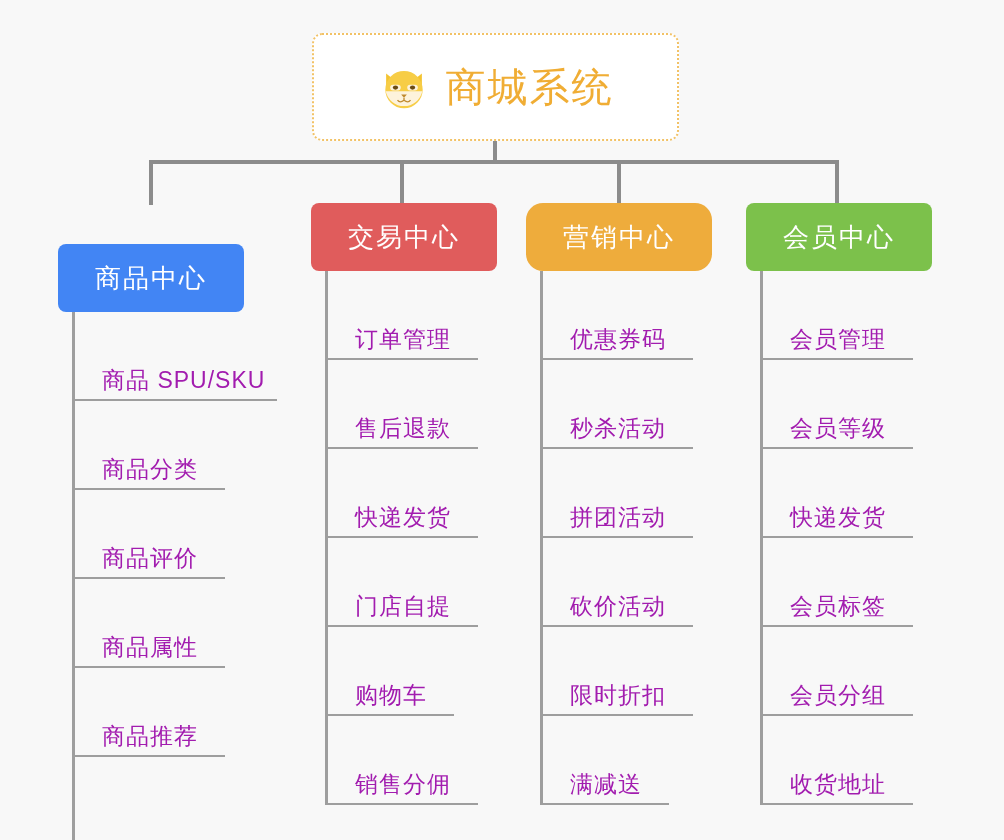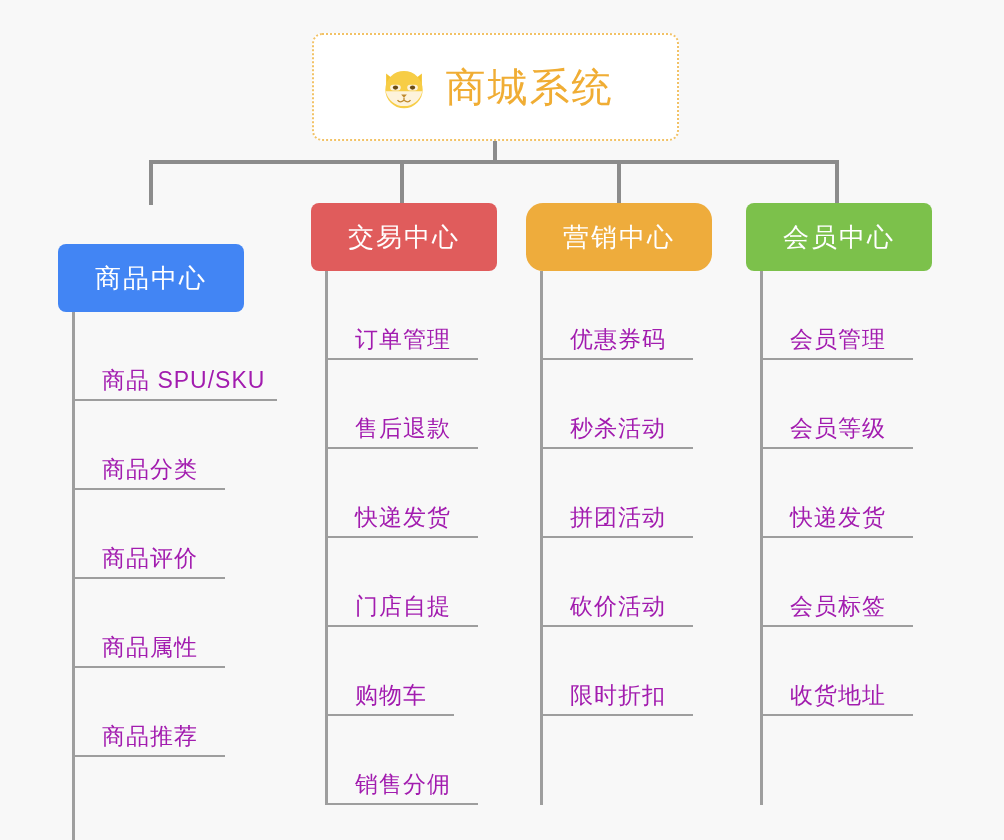--- a/index.html
+++ b/index.html
@@ -238,20 +238,24 @@
         <span class="leaf-rule" style="width:153px;"></span>
       </div>
       <div class="leaf">
         <span class="leaf-label">砍价活动</span>
         <span class="leaf-rule" style="width:153px;"></span>
       </div>
       <div class="leaf">
         <span class="leaf-label">限时折扣</span>
         <span class="leaf-rule" style="width:153px;"></span>
       </div>
+      <div class="leaf">
+        <span class="leaf-label">满减送</span>
+        <span class="leaf-rule" style="width:129px;"></span>
+      </div>
     </div>
   </div>
 
   <div class="column" id="col-3">
     <div class="col-header">
       <span>会员中心</span>
     </div>
     <div class="leaf-list">
       <div class="spine" style="height:534px;"></div>
 
@@ -265,19 +269,23 @@
       </div>
       <div class="leaf">
         <span class="leaf-label">快递发货</span>
         <span class="leaf-rule" style="width:153px;"></span>
       </div>
       <div class="leaf">
         <span class="leaf-label">会员标签</span>
         <span class="leaf-rule" style="width:153px;"></span>
       </div>
       <div class="leaf">
+        <span class="leaf-label">会员分组</span>
+        <span class="leaf-rule" style="width:153px;"></span>
+      </div>
+      <div class="leaf">
         <span class="leaf-label">收货地址</span>
         <span class="leaf-rule" style="width:153px;"></span>
       </div>
     </div>
   </div>
 
 </div>
 
 </body></html>

